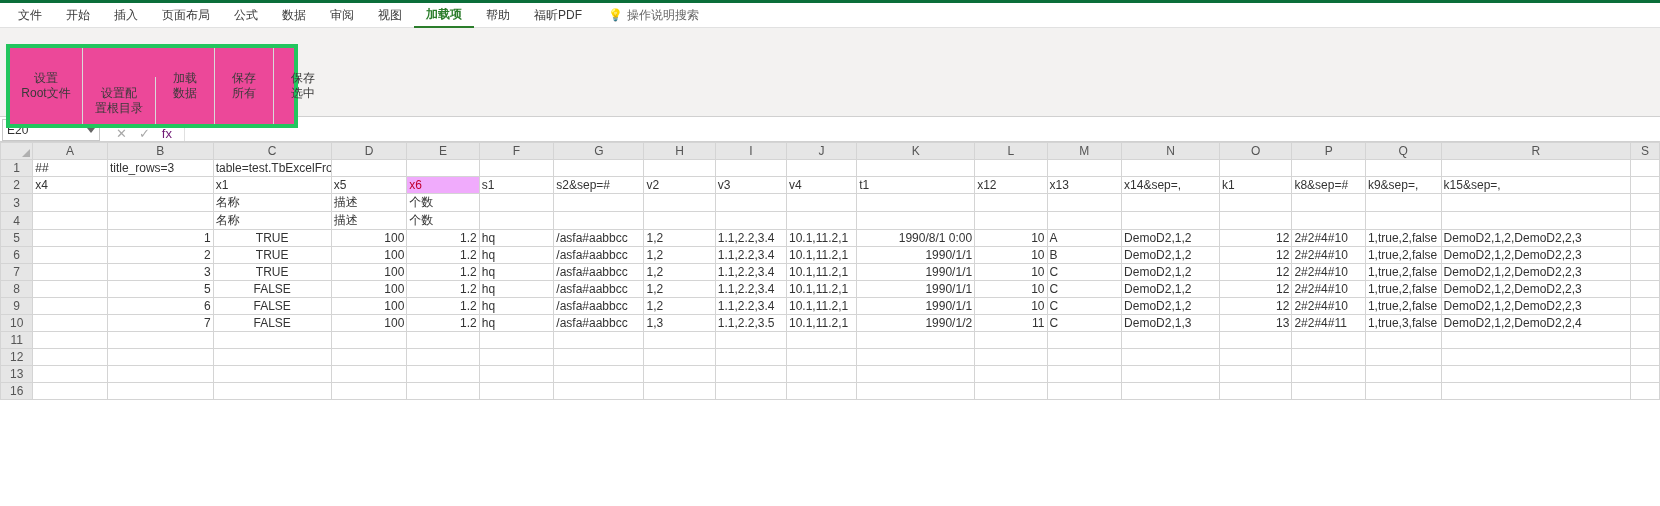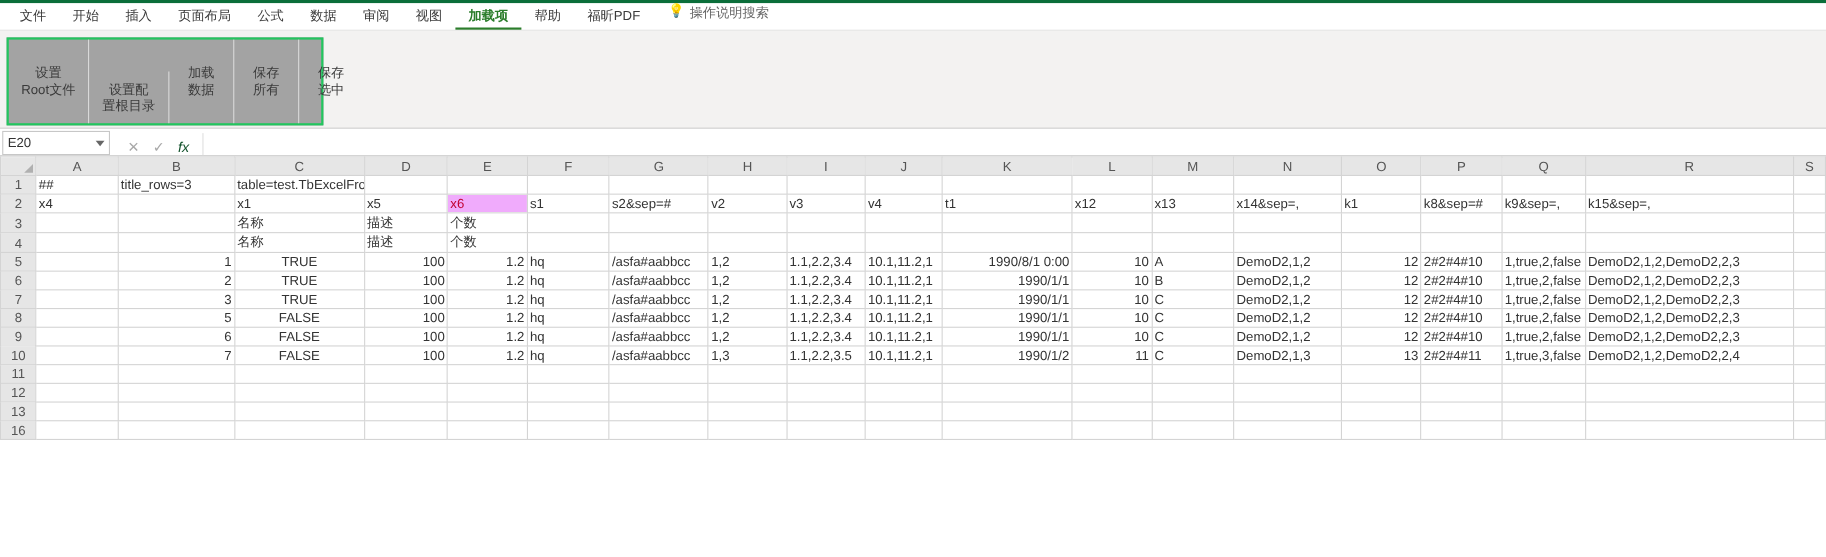--- a/index.html
+++ b/index.html
@@ -1,34 +1,34 @@
 <!DOCTYPE html>
 <html><head>
 <meta charset="utf-8">
 <style>
 html,body{margin:0;padding:0;font-family:"Microsoft YaHei","Segoe UI",Arial,sans-serif;font-size:12px;color:#333;background:#fff;overflow:hidden}
 .workbook{width:1660px;height:506px;display:flex;flex-direction:column;border-top:3px solid #0b6e3a}
 
-.tab-strip{display:flex;height:24px;padding-left:6px;background:#fff;border-bottom:1px solid #e1e1e1}
+.tab-strip{display:flex;align-items:center;height:24px;padding-left:6px;background:#fff;border-bottom:1px solid #e1e1e1}
 .tab-strip .tab{padding:3px 12px;font-size:12px;color:#3a3a3a;cursor:pointer}
 .tab-strip .tab.active{color:#2b7d2b;font-weight:700;border-bottom:2px solid #2b7d2b}
 .tab-strip .bulb{margin:0 4px 0 14px;color:#888}
 .tab-strip .tell{color:#666}
 
 .ribbon-body{height:88px;background:#f3f2f1;border-bottom:1px solid #d0d0d0;position:relative}
-.addin-box{position:absolute;top:6px;left:6px;width:284px;height:76px;border:2px solid #22c55e;background:#a3a3a3;display:flex}
+.addin-box{position:absolute;top:16px;left:6px;width:284px;height:76px;border:4px solid #22c55e;background:#ec4899;display:flex}
 .addin-btn{flex:0 0 auto;display:flex;flex-direction:column;justify-content:center;align-items:center;font-size:12px;color:#3a3a3a;border-right:1px solid #d9d9d9;padding:0 6px;text-align:center;line-height:15px}
 .addin-btn:last-child{border-right:none}
 
 .fx-row{display:flex;align-items:flex-end;height:24px;border-bottom:1px solid #d0d0d0}
 .name-box{width:88px;height:20px;margin:0 2px;border:1px solid #c7c7c7;display:flex;align-items:center;justify-content:space-between;padding:0 4px;background:#fff}
 .name-box .dd{width:0;height:0;border-left:4px solid transparent;border-right:4px solid transparent;border-top:5px solid #666}
 .fx-controls{display:flex;align-items:center;color:#a8a8a8;margin-left:8px}
 .fx-controls span{margin:0 6px;font-size:13px}
-.fx-label{font-style:italic;color:#14532d;margin-left:8px}
+.fx-label{color:#701a75;margin-left:8px}
 .fx-input{flex:1;height:20px;border-left:1px solid #e0e0e0;margin-left:6px}
 
 .sheet-wrap{flex:1;overflow:hidden;position:relative}
 table.grid{border-collapse:collapse;table-layout:fixed;width:1660px}
 table.grid th,table.grid td{border:1px solid #d4d4d4;height:17px;padding:0 2px;font-size:12px;overflow:hidden;white-space:nowrap;text-overflow:clip;vertical-align:middle;box-sizing:border-box}
 table.grid th{background:#e6e6e6;color:#555;font-weight:normal;text-align:center}
 table.grid th.sel-all{background:#e6e6e6;position:relative}
 table.grid th.sel-all::after{content:"";position:absolute;right:2px;bottom:2px;width:0;height:0;border-left:8px solid transparent;border-bottom:8px solid #b0b0b0}
 table.grid td.rowhdr{background:#e6e6e6;color:#555;text-align:center}
 td.al{text-align:left}

